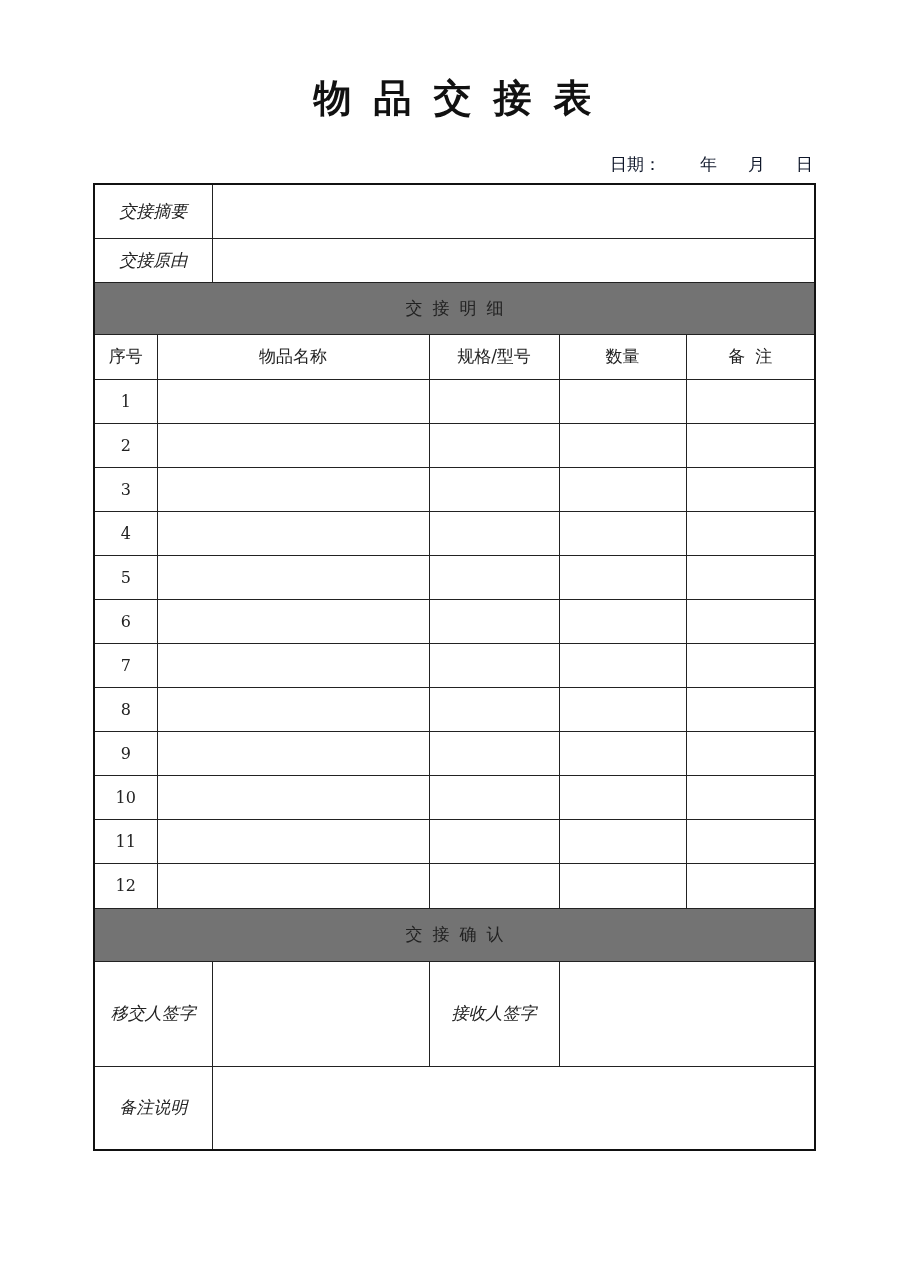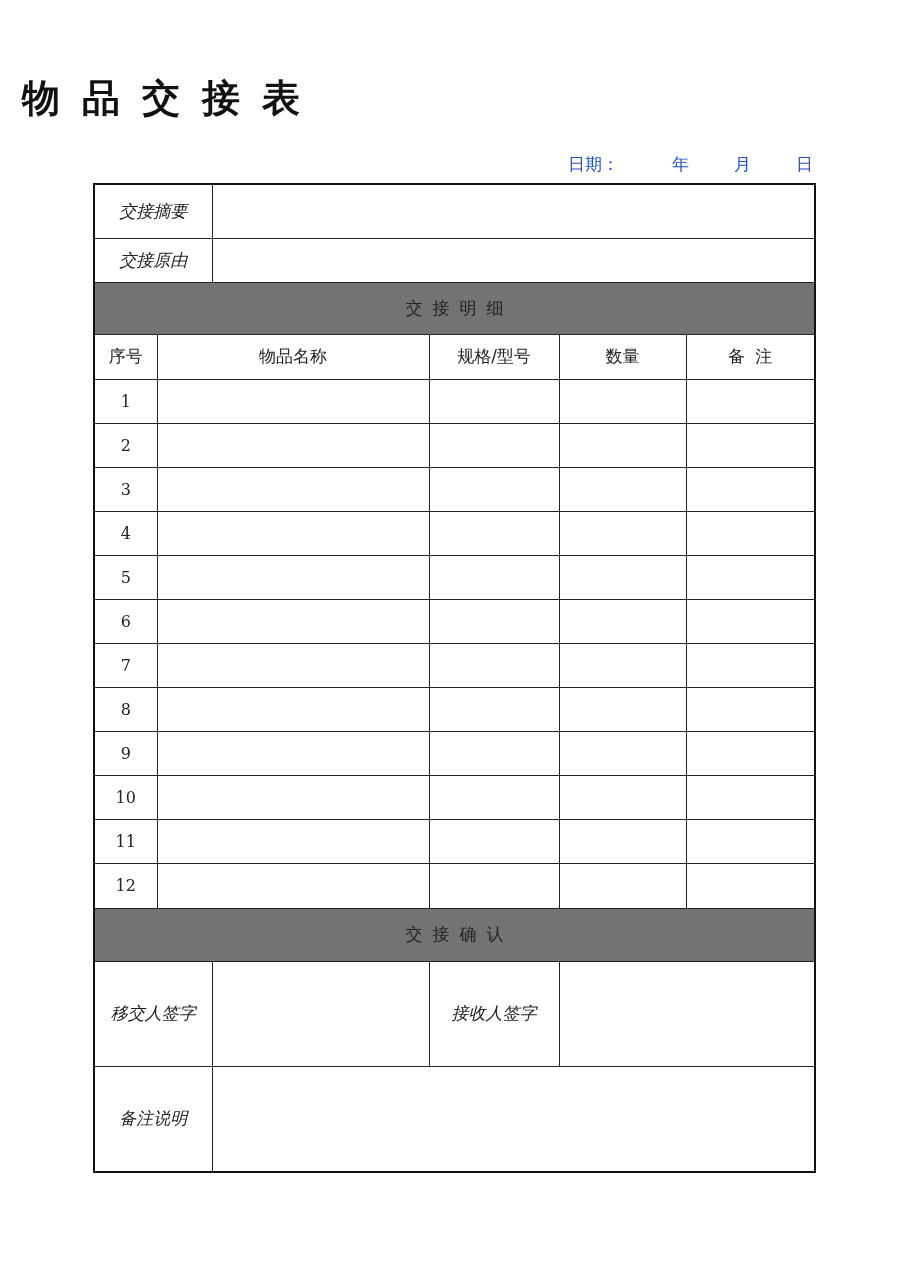--- a/index.html
+++ b/index.html
@@ -13,37 +13,37 @@
       position: relative;
       overflow: hidden;
       font-family: "DejaVu Sans", "Liberation Sans", sans-serif;
       color: #1a1a1a;
     }
     .page-title {
       position: absolute;
       left: 0;
       width: 905px;
       top: 72px;
-      text-align: left;
+      text-align: center;
       font-size: 38px;
       font-weight: bold;
       letter-spacing: 22px;
       text-indent: 22px;
       line-height: 52px;
       color: #111;
     }
     .date-line {
       position: absolute;
       right: 92px;
       top: 152px;
       font-size: 17px;
       line-height: 24px;
       display: flex;
-      gap: 15px;
-      color: #1d4ed8;
+      gap: 1px;
+      color: #0f172a;
     }
     .date-line .date-label { margin-right: 38px; }
     .date-line .unit-year { margin-right: 30px; }
     .date-line .unit-month { margin-right: 30px; }
 
     .form-table {
       position: absolute;
       left: 93px;
       top: 183px;
       width: 721px;
@@ -208,18 +208,18 @@
       <td colspan="6">交接确认</td>
     </tr>
 
     <tr style="height:105px">
       <td colspan="2" class="label">移交人签字</td>
       <td class="input-cell"></td>
       <td class="label">接收人签字</td>
       <td colspan="2" class="input-cell"></td>
     </tr>
 
-    <tr style="height:106px">
+    <tr style="height:84px">
       <td colspan="2" class="label">备注说明</td>
       <td colspan="4" class="input-cell"></td>
     </tr>
   </tbody>
 </table>
 
 </body></html>

